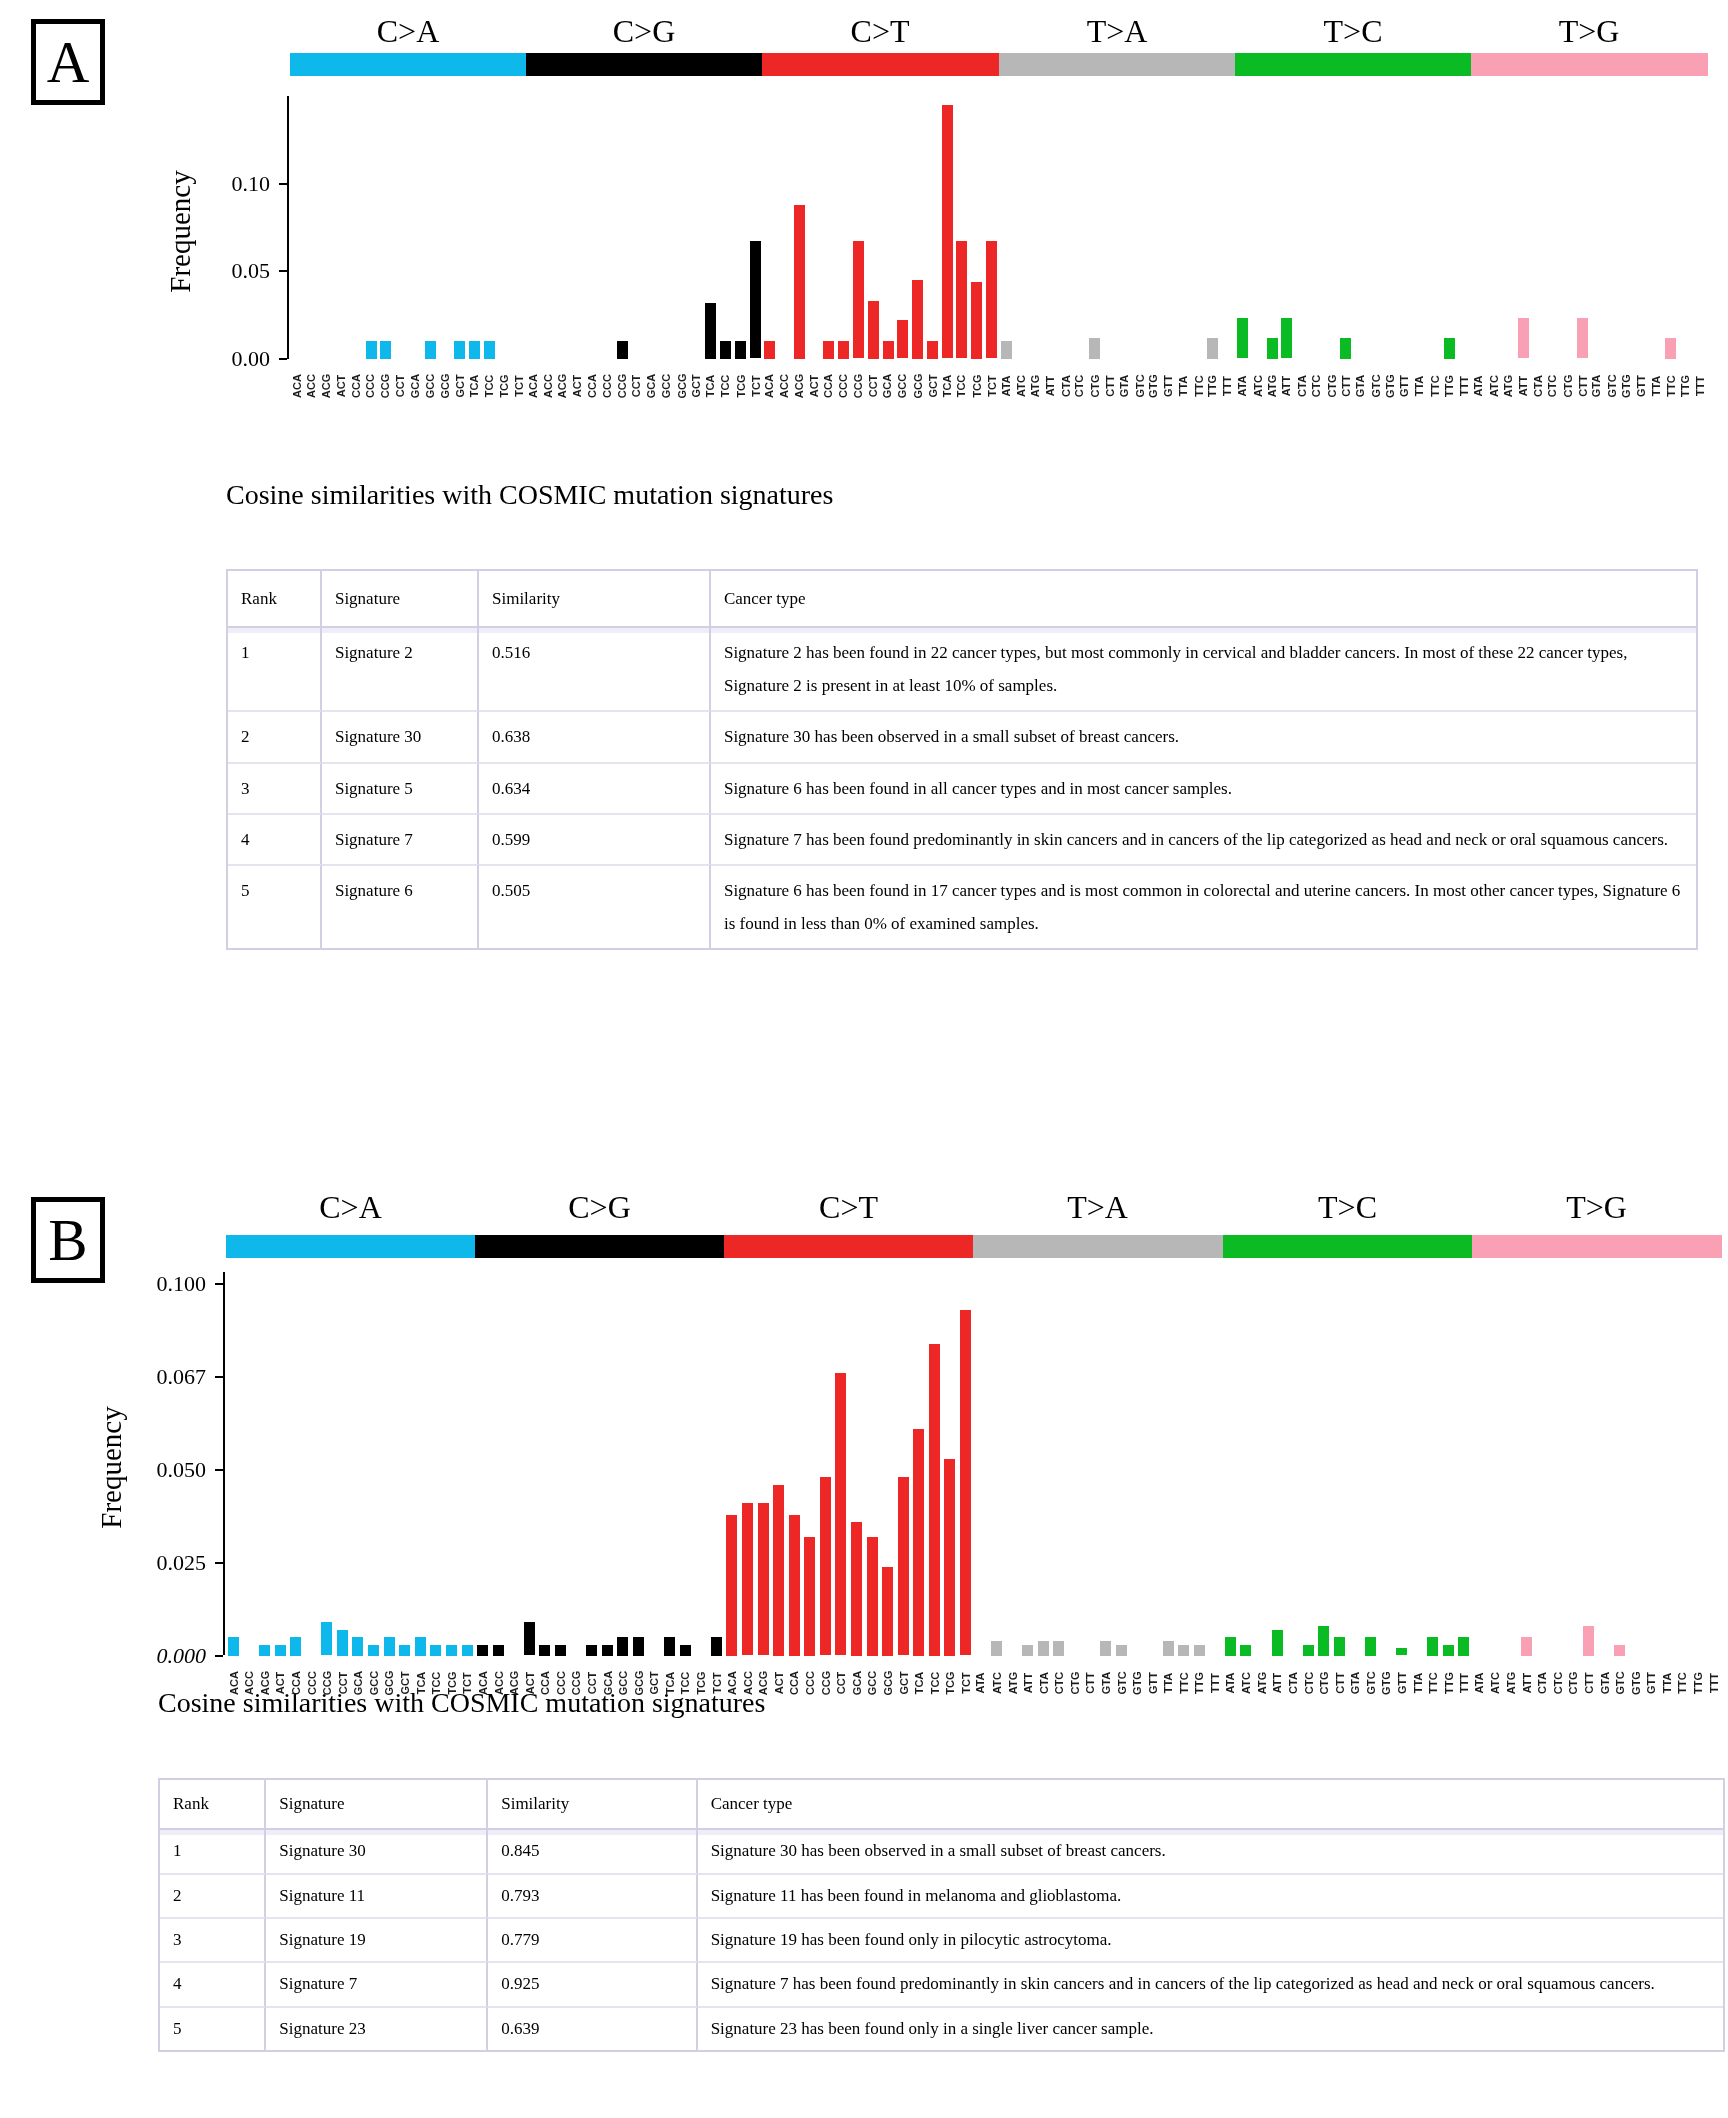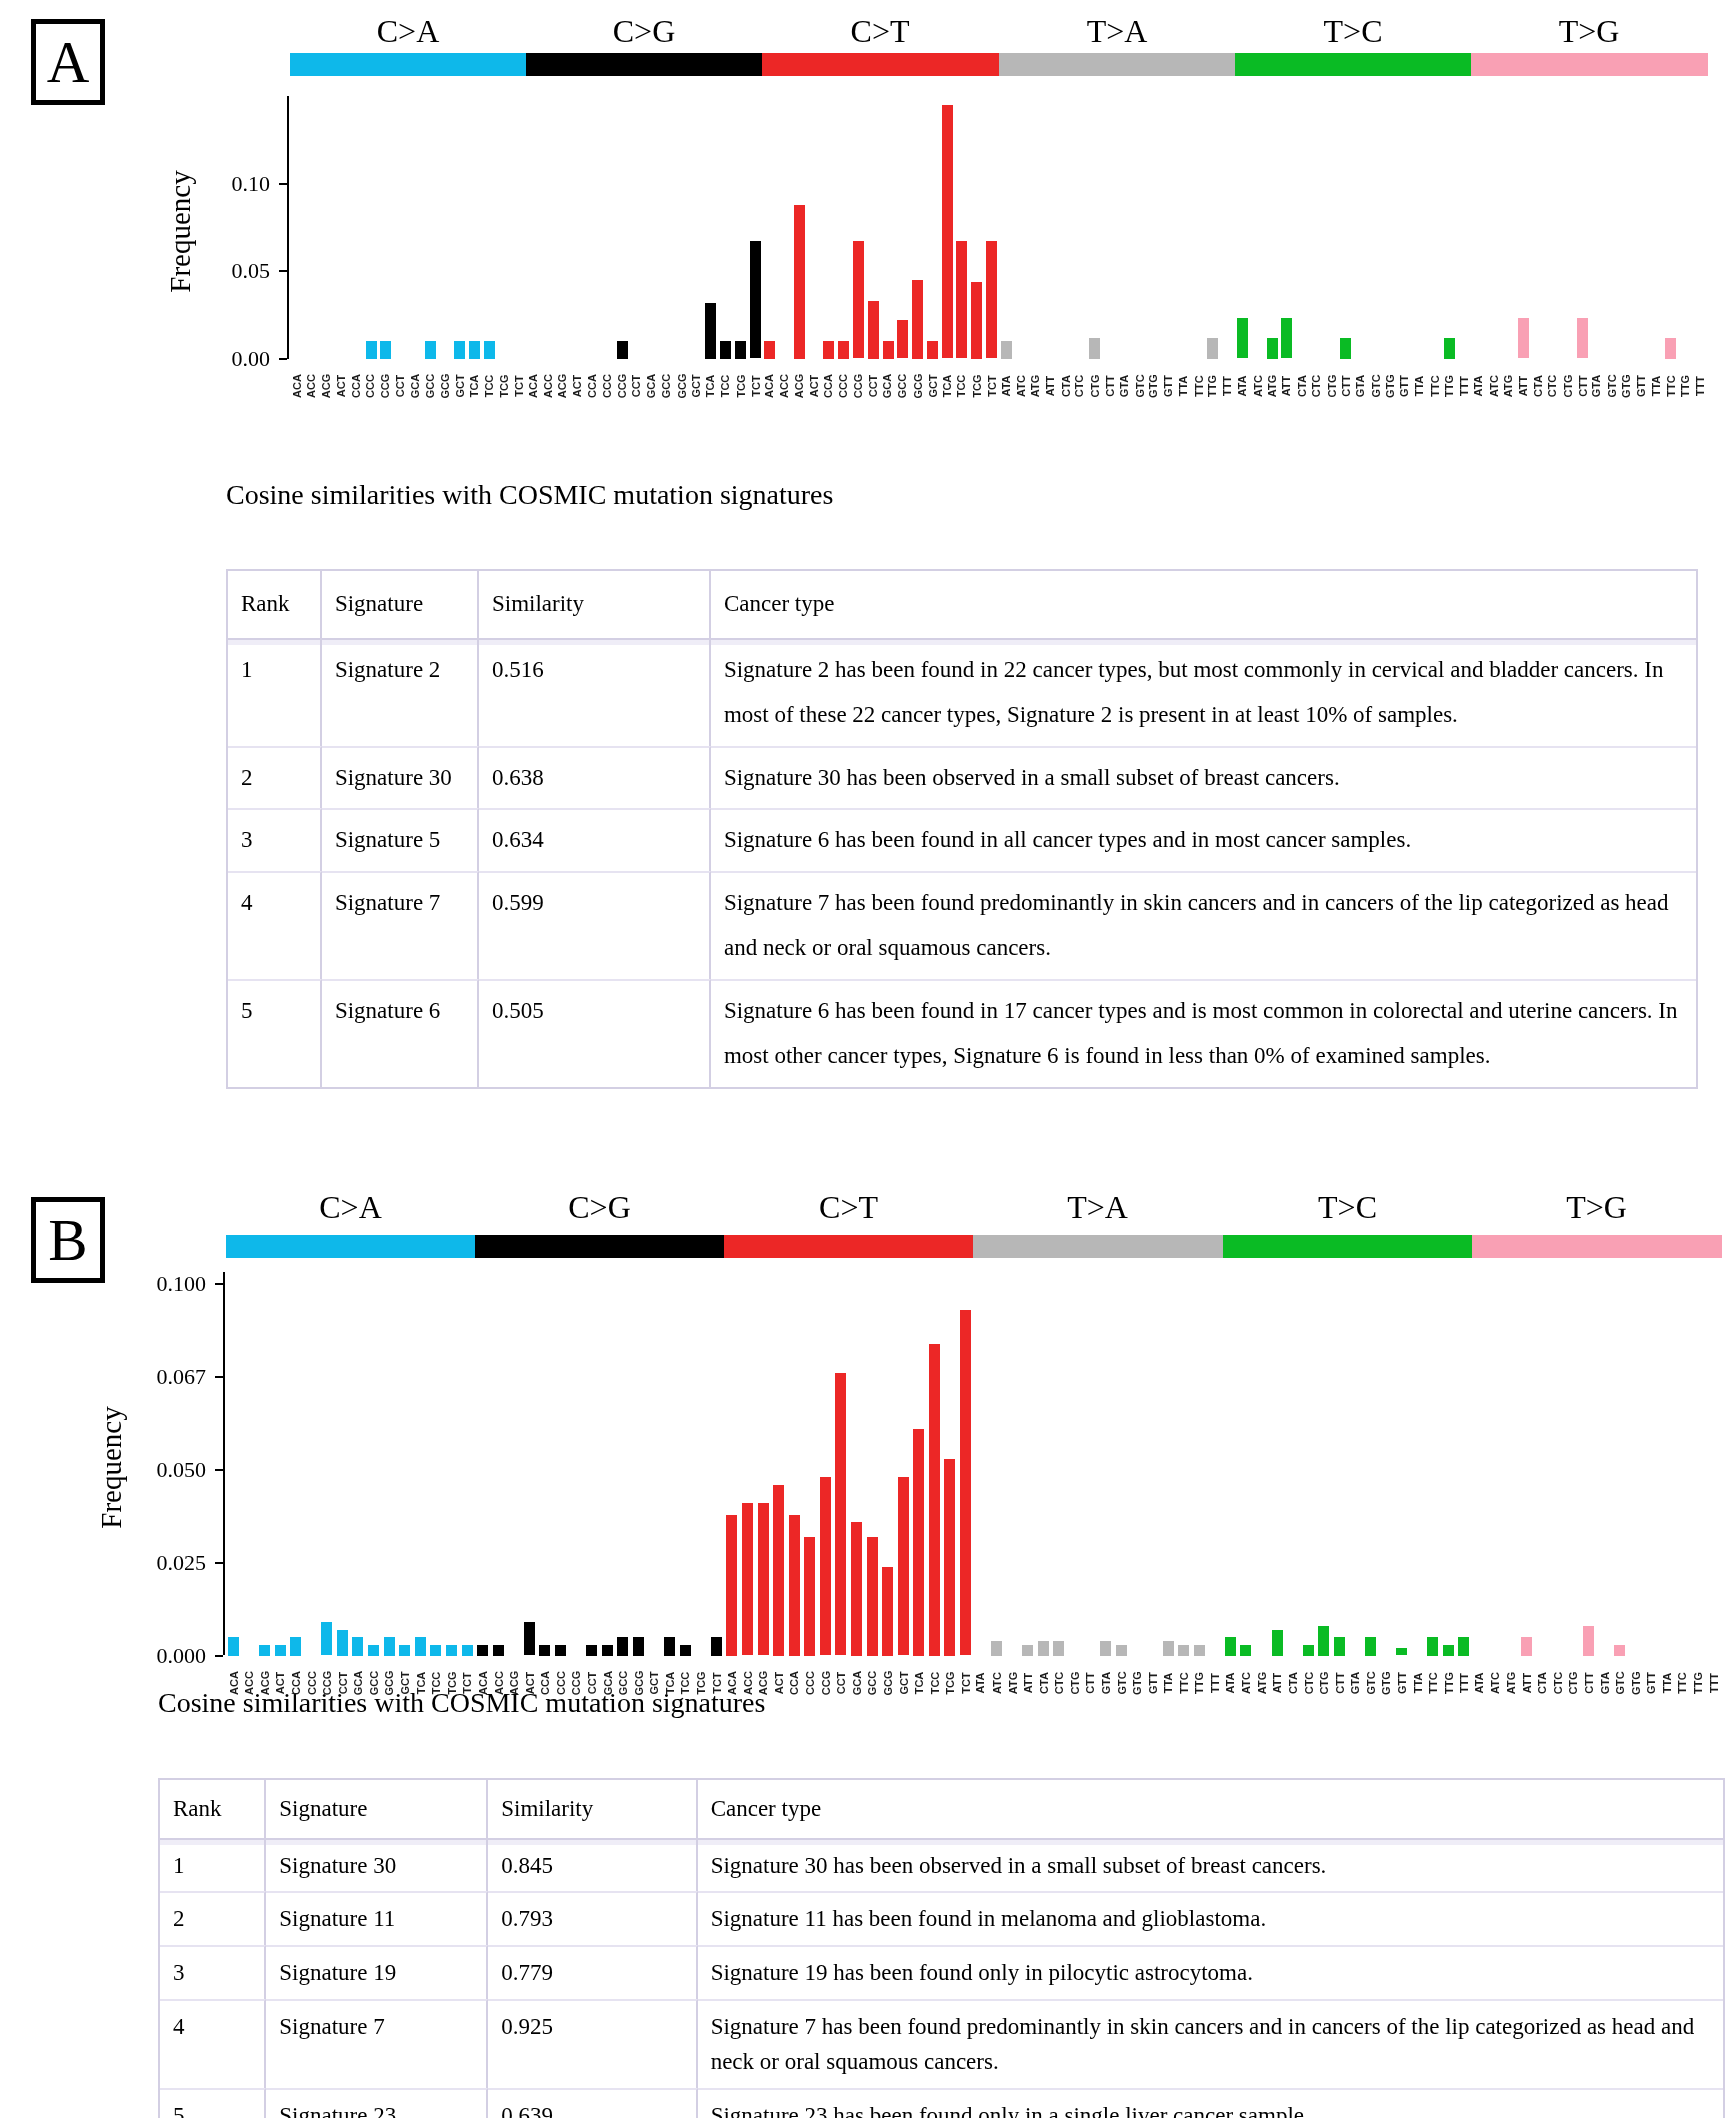--- a/index.html
+++ b/index.html
@@ -14,21 +14,21 @@
   .yaxis{position:absolute;width:2px;background:#000;}
   .ytick{position:absolute;height:2px;width:8px;background:#000;}
   .yticklab{position:absolute;text-align:right;font-size:22px;line-height:1;}
   .bar{position:absolute;}
   .xslot{position:absolute;display:flex;align-items:center;justify-content:center;height:46px;}
   .xslot span{transform:rotate(-90deg);font-family:"Liberation Sans","DejaVu Sans",sans-serif;
               font-weight:700;font-size:11px;letter-spacing:0;color:#1c1c1c;white-space:nowrap;}
   .ttitle{position:absolute;font-size:28px;margin:0;font-weight:400;white-space:nowrap;}
   .tablewrap{position:absolute;}
   table.sim{border-collapse:separate;border-spacing:0;width:100%;background:#fff;
-            border:2px solid #d3cfe3;font-size:23px;}
+            border:2px solid #d3cfe3;font-size:17px;}
   table.sim td,table.sim th{border-right:2px solid #d3cfe3;vertical-align:top;
             padding:8px 13px;font-weight:400;text-align:left;}
   table.sim td:last-child,table.sim th:last-child{border-right:none;}
   table.sim thead th{border-bottom:2px solid #d3cfe3;box-shadow:0 5px 0 0 #efedf7;padding-top:11px;padding-bottom:11px;}
   table.sim tbody tr td{border-top:2px solid #e6e3f1;}
   table.sim tbody tr:first-child td{border-top:none;}
   td.num{text-align:right;}
 </style>
 </head>
 <body>
@@ -497,21 +497,21 @@
     <div class="classlab" style="left: 724px; top: 1189px; width: 249px;">C&gt;T</div>
     <div class="seg" style="left: 724px; top: 1235px; width: 250px; background: rgb(236, 39, 38);"></div>
     <div class="classlab" style="left: 973px; top: 1189px; width: 249px;">T&gt;A</div>
     <div class="seg" style="left: 973px; top: 1235px; width: 250px; background: rgb(183, 183, 183);"></div>
     <div class="classlab" style="left: 1223px; top: 1189px; width: 249px;">T&gt;C</div>
     <div class="seg" style="left: 1223px; top: 1235px; width: 250px; background: rgb(10, 187, 36);"></div>
     <div class="classlab" style="left: 1472px; top: 1189px; width: 249px;">T&gt;G</div>
     <div class="seg" style="left: 1472px; top: 1235px; width: 250px; background: rgb(249, 160, 180);"></div>
     <div class="yaxis" style="left: 223px; top: 1272px; height: 383px;"></div>
     <div class="ytick" style="left: 215px; top: 1655px;"></div>
-    <div class="yticklab" style="left: 91px; top: 1645px; width: 115px;">0.000</div>
+    <div class="yticklab" style="left: 91px; top: 1645px; width: 115px; font-style: italic;">0.000</div>
     <div class="ytick" style="left: 215px; top: 1562px;"></div>
     <div class="yticklab" style="left: 91px; top: 1552px; width: 115px;">0.025</div>
     <div class="ytick" style="left: 215px; top: 1469px;"></div>
     <div class="yticklab" style="left: 91px; top: 1459px; width: 115px;">0.050</div>
     <div class="ytick" style="left: 215px; top: 1376px;"></div>
     <div class="yticklab" style="left: 91px; top: 1366px; width: 115px;">0.067</div>
     <div class="ytick" style="left: 215px; top: 1283px;"></div>
     <div class="yticklab" style="left: 91px; top: 1273px; width: 115px;">0.100</div>
     <div class="bar" style="left: 228px; top: 1637px; width: 11.2px; height: 18.6px; background: rgb(14, 184, 234);"></div>
     <div class="bar" style="left: 259px; top: 1645px; width: 11.2px; height: 11px; background: rgb(14, 184, 234);"></div>

